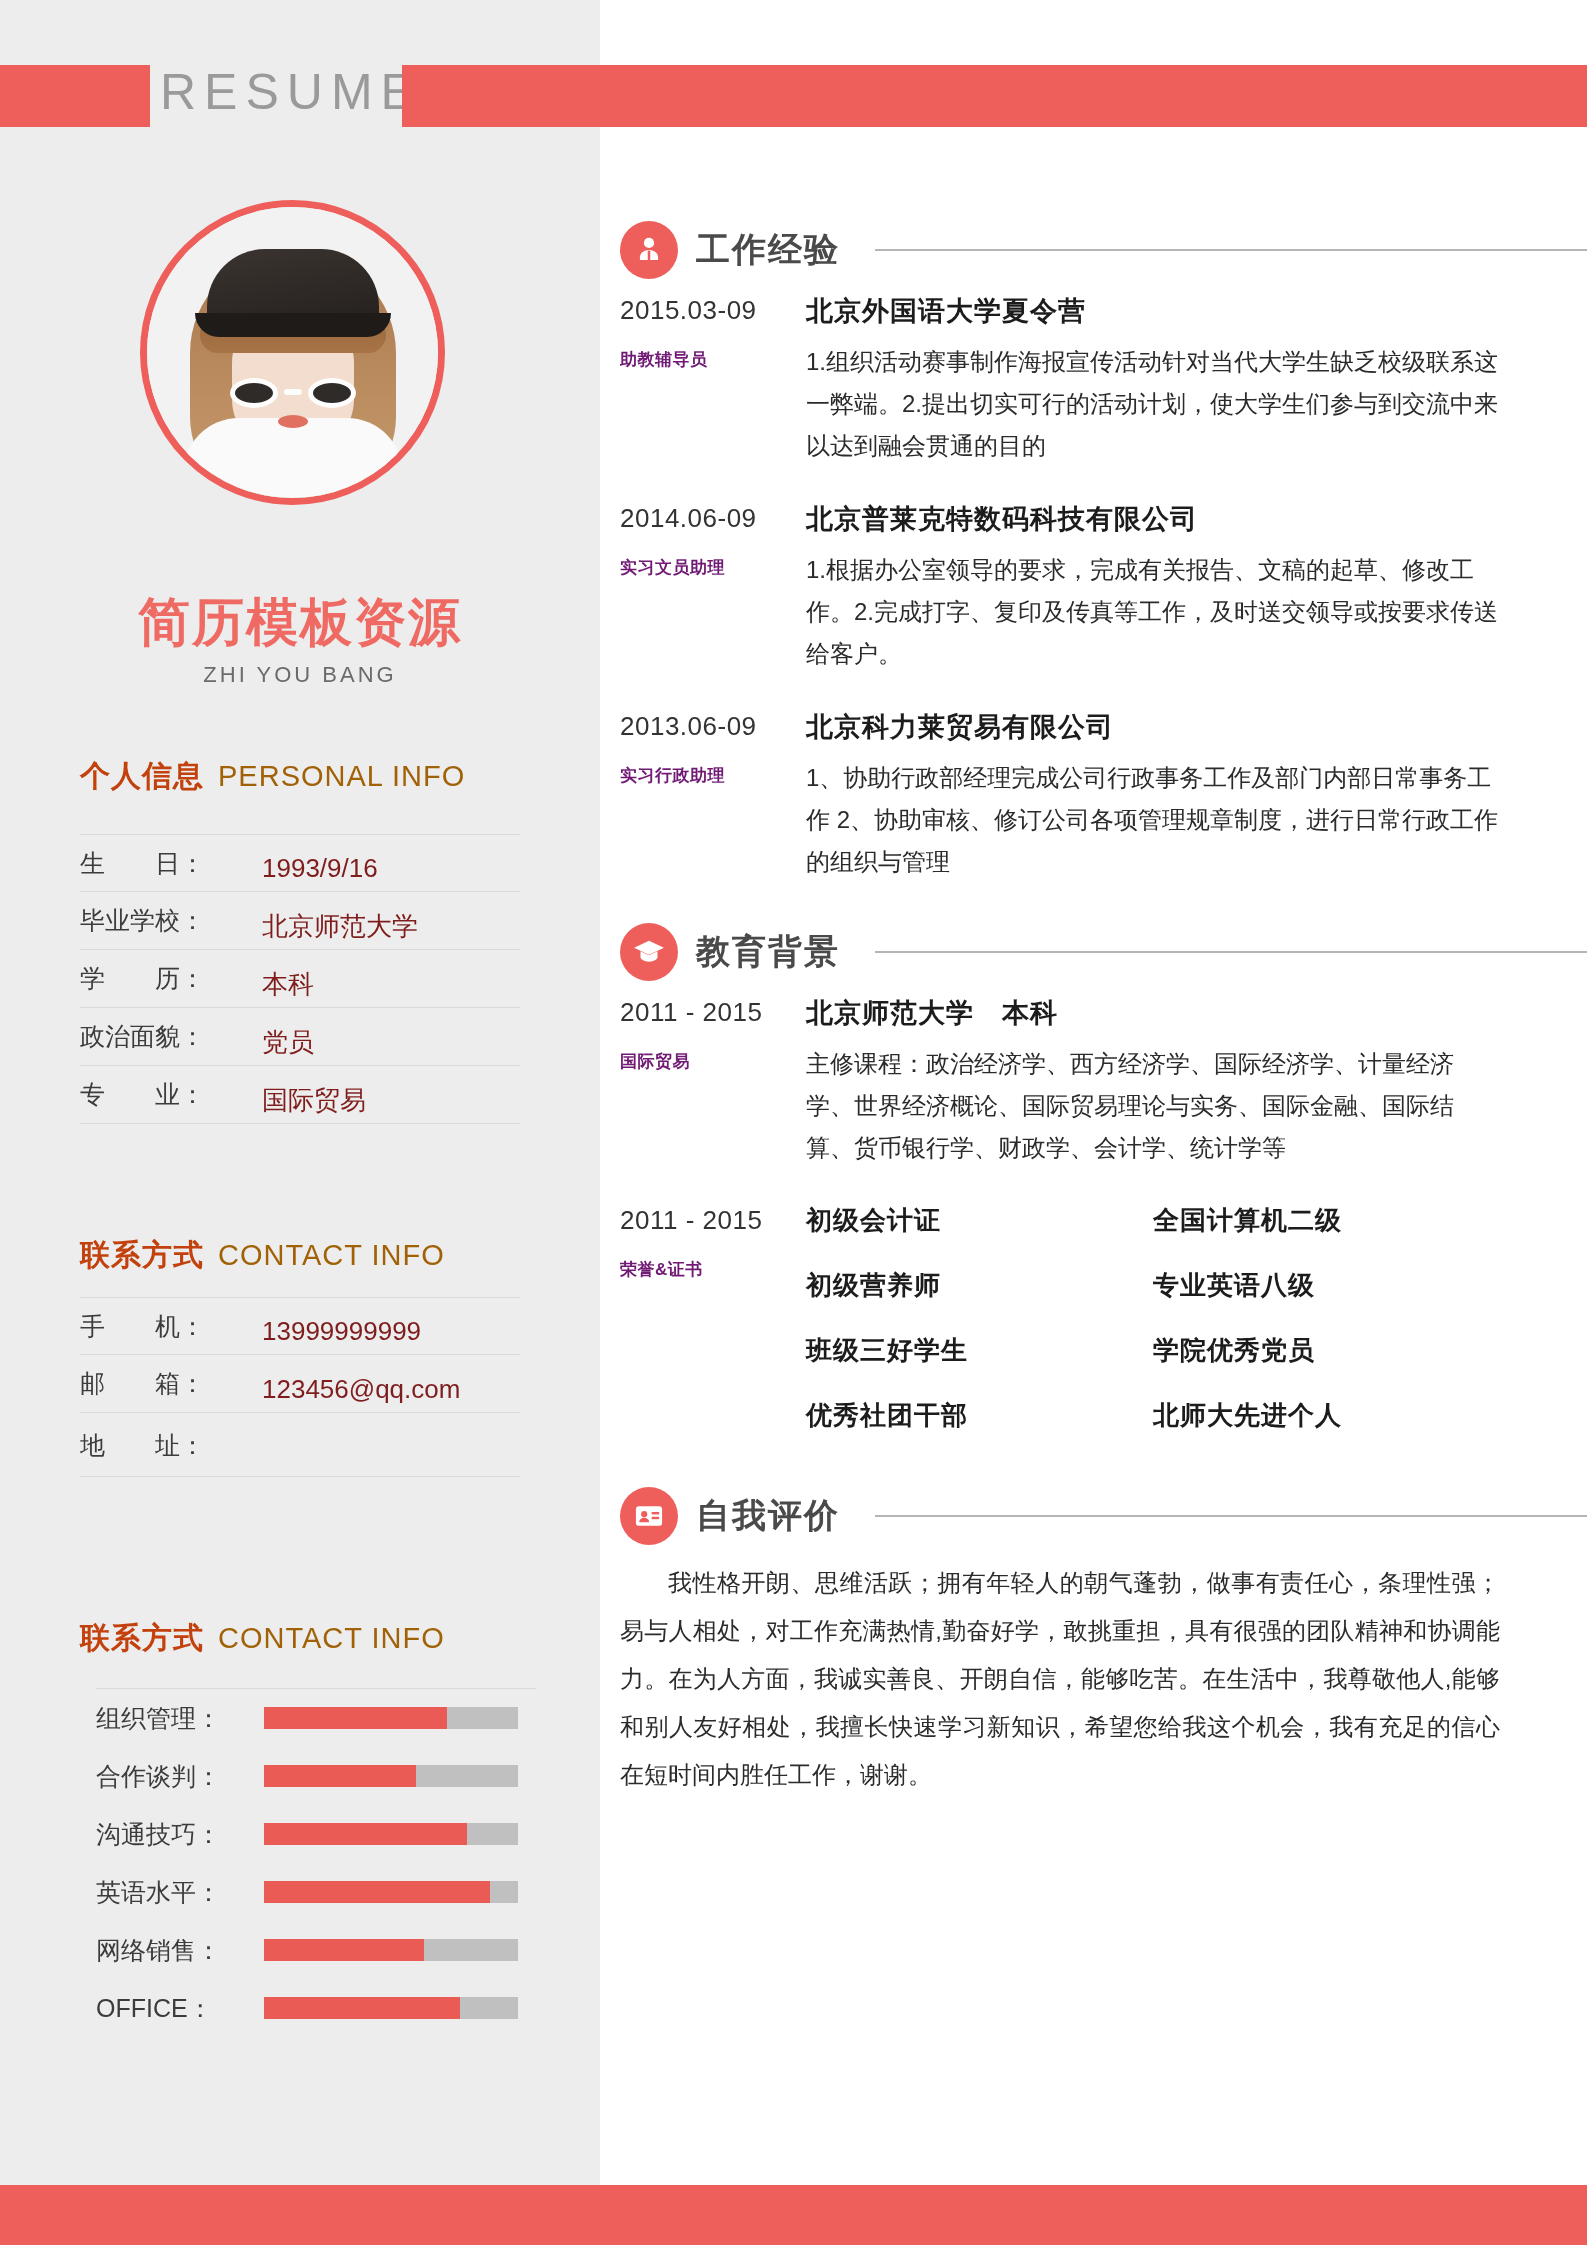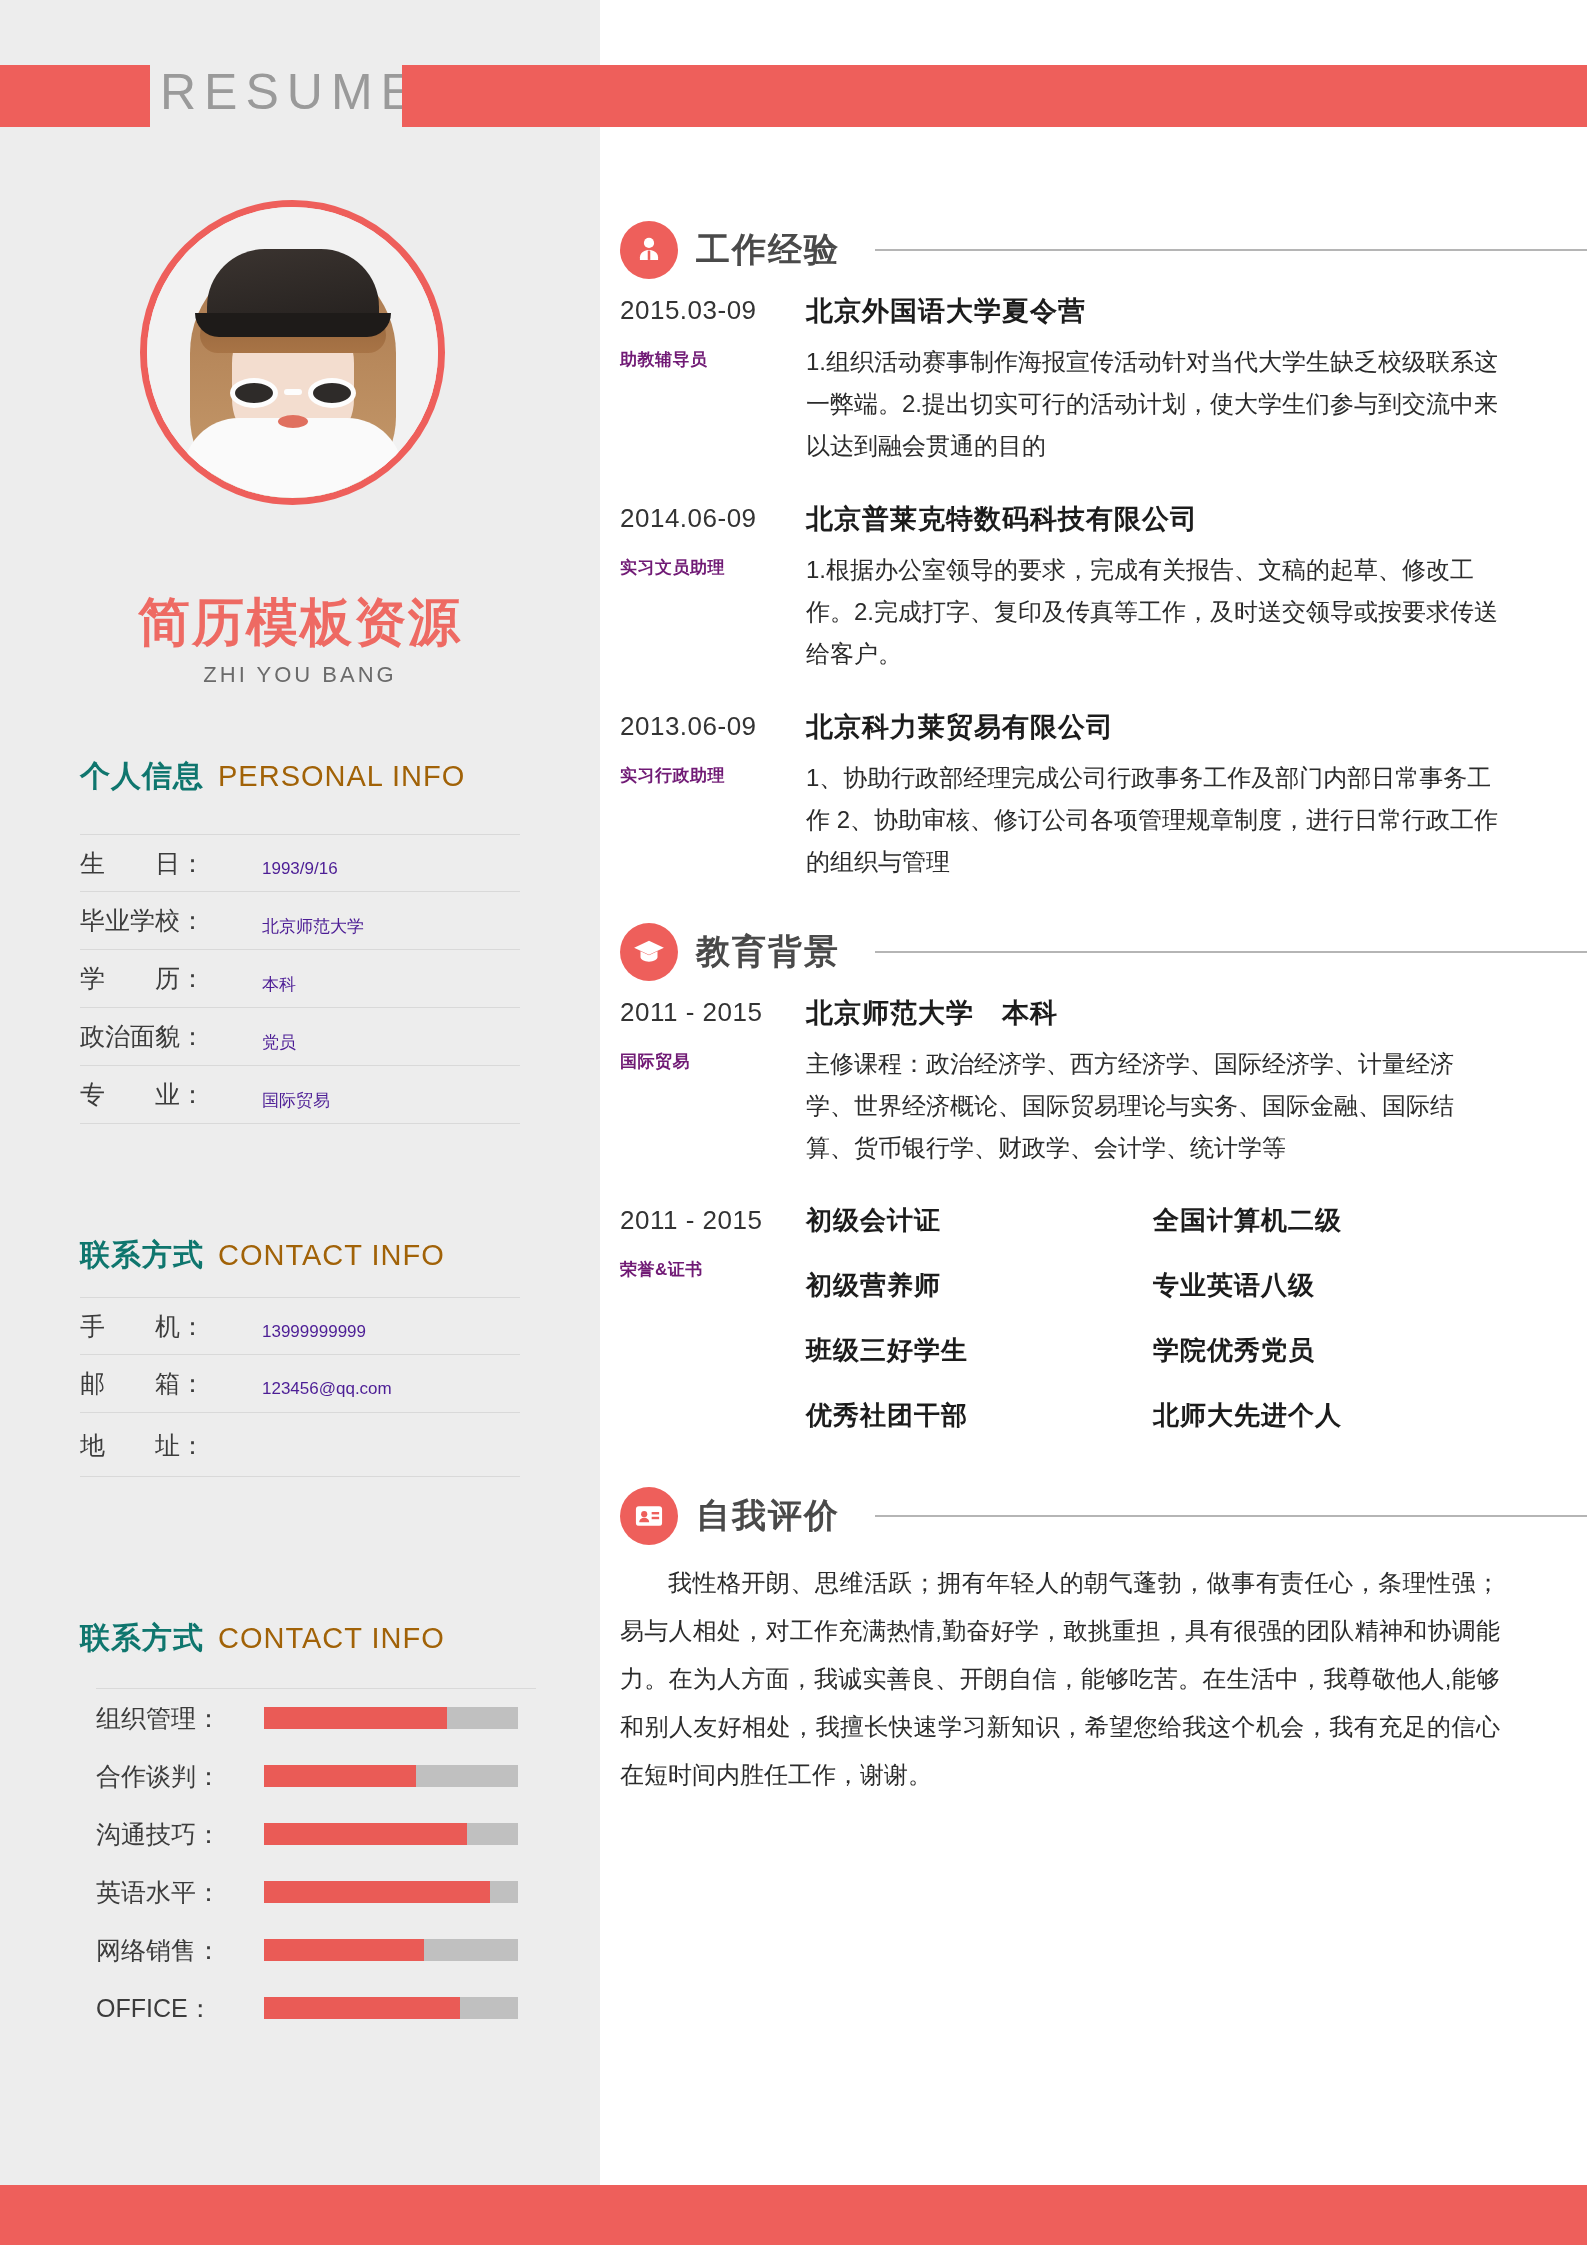--- a/index.html
+++ b/index.html
@@ -99,37 +99,37 @@
     position:absolute; left:0; top:662px; width:600px; text-align:center;
     font-size:22px; color:#6b6b6b; letter-spacing:3px;
   }
 
   
   .sec-title {
     position:absolute; left:80px;
     white-space:nowrap;
   }
   .sec-title .cn {
-    font-size:30px; font-weight:700; color:#0f766e; letter-spacing:1px;
+    font-size:30px; font-weight:700; color:#c2410c; letter-spacing:1px;
   }
   .sec-title .en {
     font-size:29px; font-weight:400; color:#a16207; margin-left:14px; letter-spacing:1px;
   }
 
   .info-table { position:absolute; left:80px; width:440px; }
   .info-row {
     position:relative; height:58px; border-bottom:1px solid #d9d9d9;
     display:flex; align-items:center;
   }
   .info-row:first-child { border-top:1px solid #d9d9d9; }
   .info-label {
     width:160px; font-size:25px; color:#3c3c3c;
     display:flex; justify-content:space-between;
   }
-  .info-value { font-size:17px; color:#4c1d95; padding-left:22px;margin-top:11px; }
+  .info-value { font-size:26px; color:#7f1d1d; padding-left:22px;margin-top:11px; }
   .info-row.tall { height:auto; padding:14px 0; align-items:flex-start; }
   .info-row.tall .info-label { padding-top:2px; }
   .info-row.tall .info-value { line-height:1.55; width:245px; }
 
   
   .skills { position:absolute; left:96px; width:440px; }
   .skills-top-line { border-top:1px solid #d9d9d9; height:1px; }
   .skill-row { display:flex; align-items:center; height:58px; }
   .skill-label {
     width:158px; font-size:25px; color:#3c3c3c;

